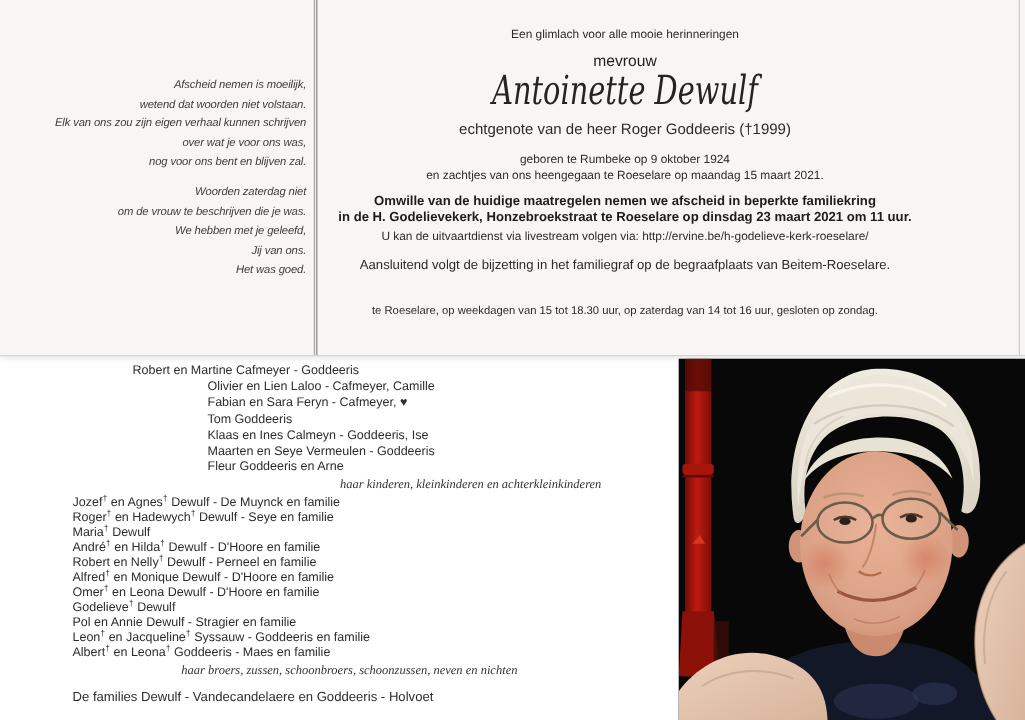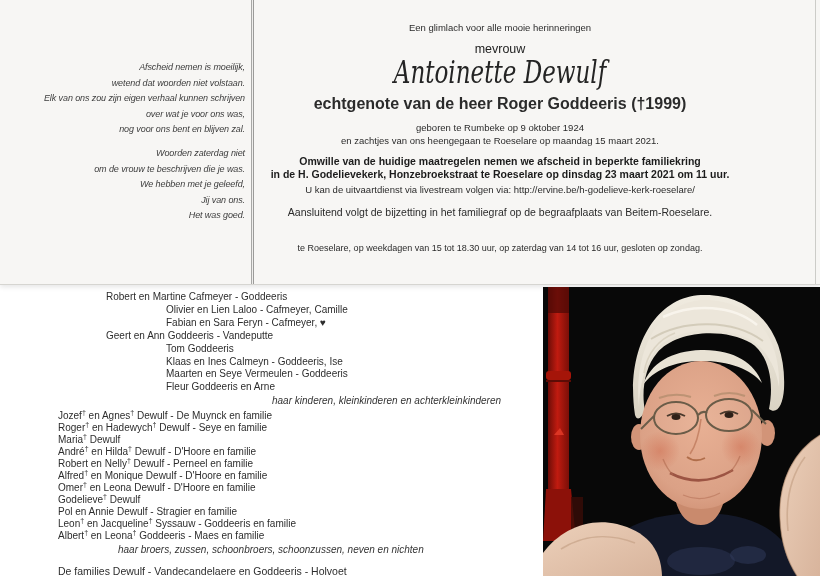--- a/index.html
+++ b/index.html
@@ -13,36 +13,36 @@
         background:linear-gradient(90deg,#a8a8a6 0 1px,#efeeec 1px 2px,#9b9b99 2px 3px);}
   .rightedge{position:absolute;left:815px;top:0;width:1px;height:284px;background:#ccccc8;}
 
   .poem{position:absolute;left:30px;top:60px;width:215px;
         font-style:italic;font-size:9px;line-height:15.6px;color:#3d3d3d;letter-spacing:-0.1px;text-align:right;}
   .poem .gap{height:8px;}
 
   .cline{position:absolute;left:258px;width:484px;text-align:center;color:#2b2b2b;}
   .sz95{font-size:9.5px;line-height:13px;}
   .sz90{font-size:9px;line-height:12px;}
-  .sz100{font-size:16px;line-height:13px;font-weight:bold;}
+  .sz100{font-size:12px;line-height:13px;}
   .sz105{font-size:10.5px;line-height:13.5px;}
   .boldln{font-size:10.5px;line-height:13.5px;font-weight:bold;color:#1c1c1c;}
   .honor{font-size:12.5px;line-height:14px;color:#222;}
   .bigname{font-family:"DejaVu Serif",serif;font-style:italic;font-size:32px;line-height:42px;
            color:#242424;transform:scaleX(0.72);transform-origin:center;}
 
   
   .family{position:absolute;left:58px;top:291px;width:490px;font-size:10px;color:#2d2d2d;}
   .frow{line-height:12.9px;white-space:nowrap;margin-left:48px;}
   .frow.ind{padding-left:60px;}
   .srow{line-height:12px;white-space:nowrap;}
   .srow sup{font-size:7px;line-height:0;}
-  .caption{font-style:italic;font-size:10px;line-height:13px;color:#333;white-space:nowrap;}
+  .caption{font-style:italic;font-size:10px;line-height:13px;color:#333;white-space:nowrap;font-family:Liberation Serif, serif;}
   .cap1{margin-left:214px;}
-  .cap2{margin-left:60px;margin-top:1px;}
+  .cap2{margin-left:87px;margin-top:1px;}
   .sibs{margin-top:3px;}
   .famline{margin-top:9px;font-size:10.5px;line-height:13px;white-space:nowrap;}
 
   
   .photo{position:absolute;left:543px;top:287px;width:277px;height:289px;background:#080808;}
   .photo svg{display:block;}
 </style>
 </head>
 <body>
 
@@ -76,21 +76,20 @@
     <div class="cline boldln" style="top:168px">in de H. Godelievekerk, Honzebroekstraat te Roeselare op dinsdag 23 maart 2021 om 11 uur.</div>
     <div class="cline sz95" style="top:183px">U kan de uitvaartdienst via livestream volgen via: http://ervine.be/h-godelieve-kerk-roeselare/</div>
     <div class="cline sz105" style="top:206px">Aansluitend volgt de bijzetting in het familiegraf op de begraafplaats van Beitem-Roeselare.</div>
     <div class="cline sz90" style="top:242px">te Roeselare, op weekdagen van 15 tot 18.30 uur, op zaterdag van 14 tot 16 uur, gesloten op zondag.</div>
   </div>
 
   <div class="family">
     <div class="frow">Robert en Martine Cafmeyer - Goddeeris</div>
     <div class="frow ind">Olivier en Lien Laloo - Cafmeyer, Camille</div>
     <div class="frow ind">Fabian en Sara Feryn - Cafmeyer, ♥</div>
-    <div class="frow">Geert en Ann Goddeeris - Vandeputte</div>
     <div class="frow ind">Tom Goddeeris</div>
     <div class="frow ind">Klaas en Ines Calmeyn - Goddeeris, Ise</div>
     <div class="frow ind">Maarten en Seye Vermeulen - Goddeeris</div>
     <div class="frow ind">Fleur Goddeeris en Arne</div>
     <div class="caption cap1">haar kinderen, kleinkinderen en achterkleinkinderen</div>
 
     <div class="sibs">
       <div class="srow">Jozef<sup>†</sup> en Agnes<sup>†</sup> Dewulf - De Muynck en familie</div>
       <div class="srow">Roger<sup>†</sup> en Hadewych<sup>†</sup> Dewulf - Seye en familie</div>
       <div class="srow">Maria<sup>†</sup> Dewulf</div>

